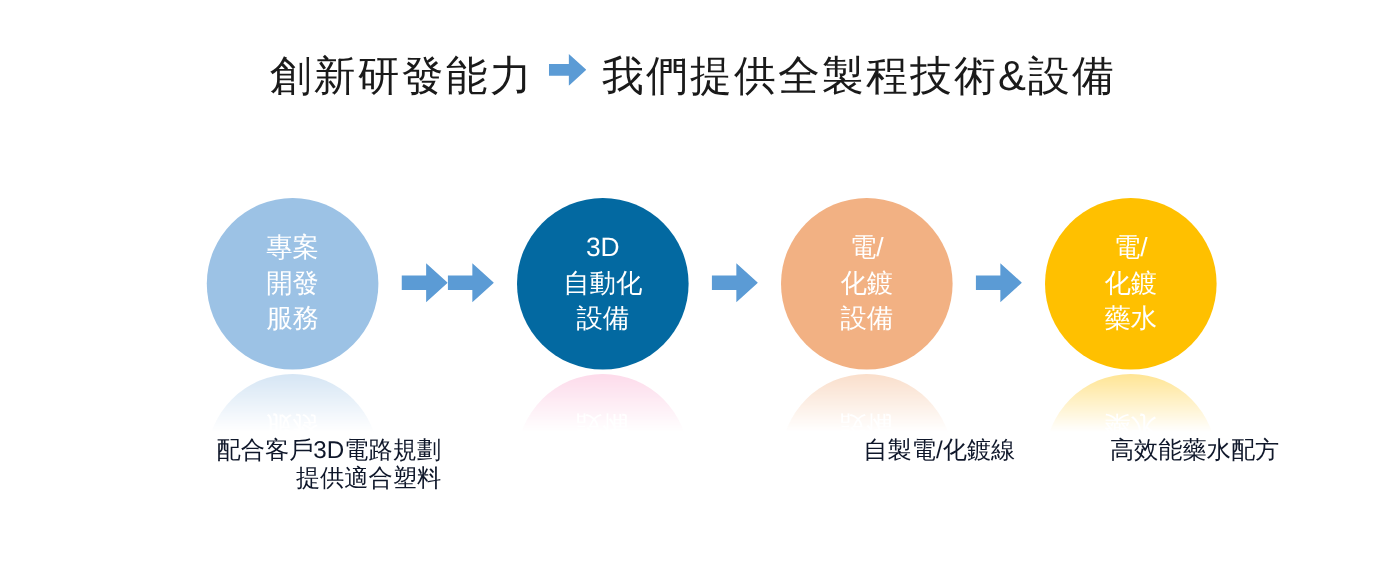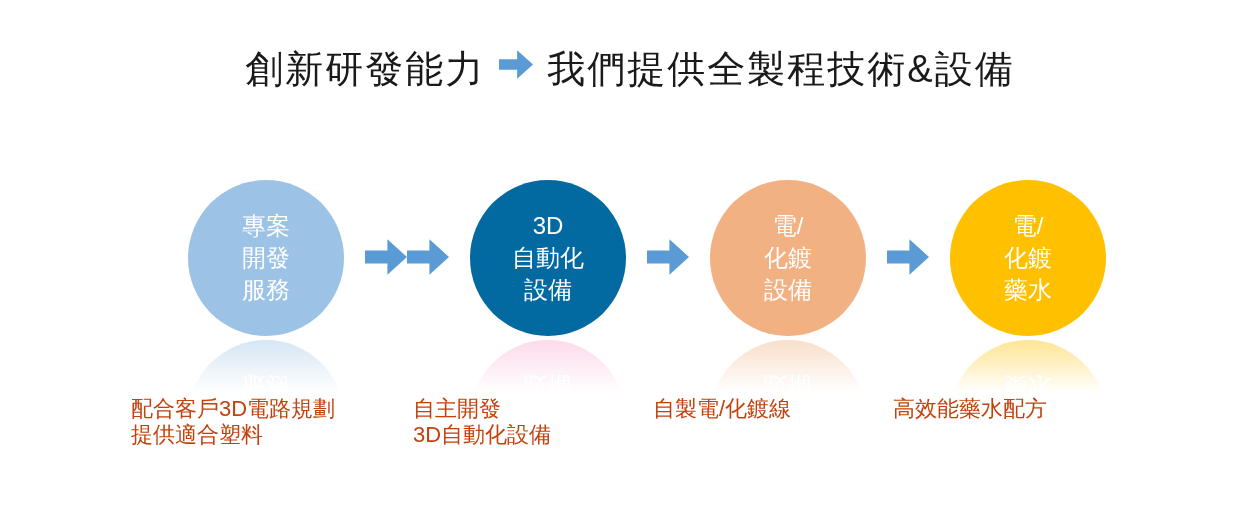--- a/index.html
+++ b/index.html
@@ -68,24 +68,24 @@
     pointer-events: none;
     -webkit-mask-image: linear-gradient(to bottom, rgba(0,0,0,0.42), rgba(0,0,0,0.0) 88%);
     mask-image: linear-gradient(to bottom, rgba(0,0,0,0.42), rgba(0,0,0,0.0) 88%);
   }
   .reflection .circle { transform: scaleY(-1); }
   .caption {
     margin-top: 60px;
     width: 270px;
     margin-left: -36px;
     margin-right: -36px;
-    text-align: left;
+    text-align: right;
     font-size: 22px;
     line-height: 1.2;
-    color: #c2410c;
+    color: #0f172a;
     white-space: pre-line;
   }
   .flow-arrow {
     width: 42px;
     margin-top: 59px;
     display: flex;
     justify-content: center;
     flex-shrink: 0;
   }
 </style>
@@ -138,22 +138,20 @@
           <div>3D
 自動化
 設備</div>
         </div>
         <div class="reflection">
           <div class="circle" style="background: rgb(249, 168, 206);"><div>3D
 自動化
 設備</div></div>
         </div>
       </div>
-      <div class="caption">自主開發
-3D自動化設備</div>
     </div>
 
     <div class="flow-arrow">
       <svg width="42" height="36" viewBox="0 0 45 38">
           <path d="M0,12 H24 V0 L45,19 L24,38 V26 H0 Z" style="fill: rgb(91, 155, 213);"></path>
         </svg>
     </div>
 
     <div class="stage">
       <div class="circle-wrap">

